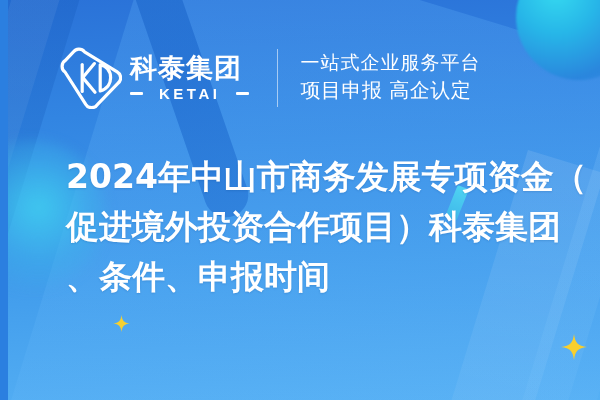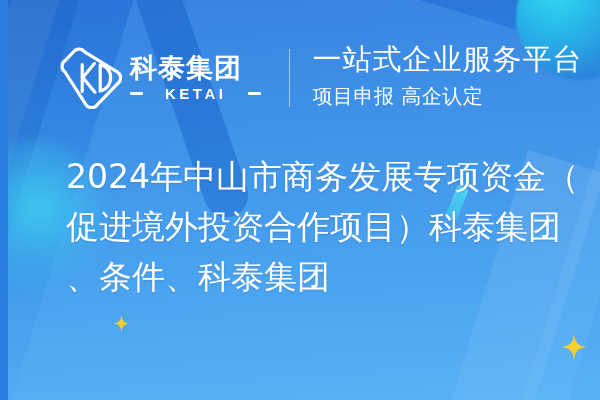--- a/index.html
+++ b/index.html
@@ -97,53 +97,53 @@
     margin-left:52px;
   }
   .logo-mark{ width:62px;height:62px; flex:none; }
   .logo-text{ margin-left:8px; }
   .logo-cn{
     font-size:27px; font-weight:bold; color:#ffffff;
     letter-spacing:1px; line-height:1.05;
     font-family:"DejaVu Sans","Liberation Sans",sans-serif;
   }
   .logo-en{
-    display:flex; align-items:center; gap:22px;
+    display:flex; align-items:center; gap:16px;
     margin-top:2px;
   }
   .logo-en .dash{ width:13px;height:3px;background:#fff;border-radius:1px; }
   .logo-en .word{
     font-size:15px;font-weight:bold;color:#fff;letter-spacing:3.5px;
   }
 
   .divider{
     width:1px; height:58px;
     background:rgba(255,255,255,.55);
     margin-left:28px;
   }
   .tagline{ margin-left:22px; }
   .tag-main{
-    font-size:29px; color:#ffffff; line-height:1.12;
+    font-size:19px; color:#ffffff; line-height:1.12;
     letter-spacing:1px;
-    font-family:Liberation Mono, monospace;
+    font-family:Liberation Serif, serif;
   }
   .tag-sub{
     font-size:20px; color:#ffffff; margin-top:4px;
     letter-spacing:.5px;
     font-family:"DejaVu Sans","Liberation Sans",sans-serif;
   }
 
   
   .title{
     position:absolute;
     left:58px; top:152px;
     width:520px;
     color:#ffffff;
     font-size:33px;
-    font-weight:normal;
+    font-weight:bold;
     line-height:50px;
     letter-spacing:0px;
     text-shadow:0 1px 2px rgba(10,60,130,.18);
     font-family:"DejaVu Sans","Liberation Sans",sans-serif;
   }
   .title .ln{ display:block; white-space:nowrap; }
 
   
   .spark{ position:absolute; }
   .spark svg{ display:block; }
@@ -195,21 +195,21 @@
 
     <div class="tagline">
       <div class="tag-main">一站式企业服务平台</div>
       <div class="tag-sub">项目申报 高企认定</div>
     </div>
   </div>
 
   <div class="title">
     <span class="ln">2024年中山市商务发展专项资金（</span>
     <span class="ln">促进境外投资合作项目）科泰集团</span>
-    <span class="ln">、条件、科泰集团</span>
+    <span class="ln">、条件、申报时间</span>
   </div>
 
   <span class="spark" style="left:105px;top:315px;">
     <svg width="17" height="17" viewBox="0 0 20 20" aria-hidden="true">
       <path d="M10 0 C10.9 7 13 9.1 20 10 C13 10.9 10.9 13 10 20 C9.1 13 7 10.9 0 10 C7 9.1 9.1 7 10 0 Z" fill="#f5d031"></path>
     </svg>
   </span>
   <span class="spark" style="left:553px;top:334px;">
     <svg width="26" height="26" viewBox="0 0 20 20" aria-hidden="true">
       <path d="M10 0 C10.9 7 13 9.1 20 10 C13 10.9 10.9 13 10 20 C9.1 13 7 10.9 0 10 C7 9.1 9.1 7 10 0 Z" fill="#f8cf2e"></path>

